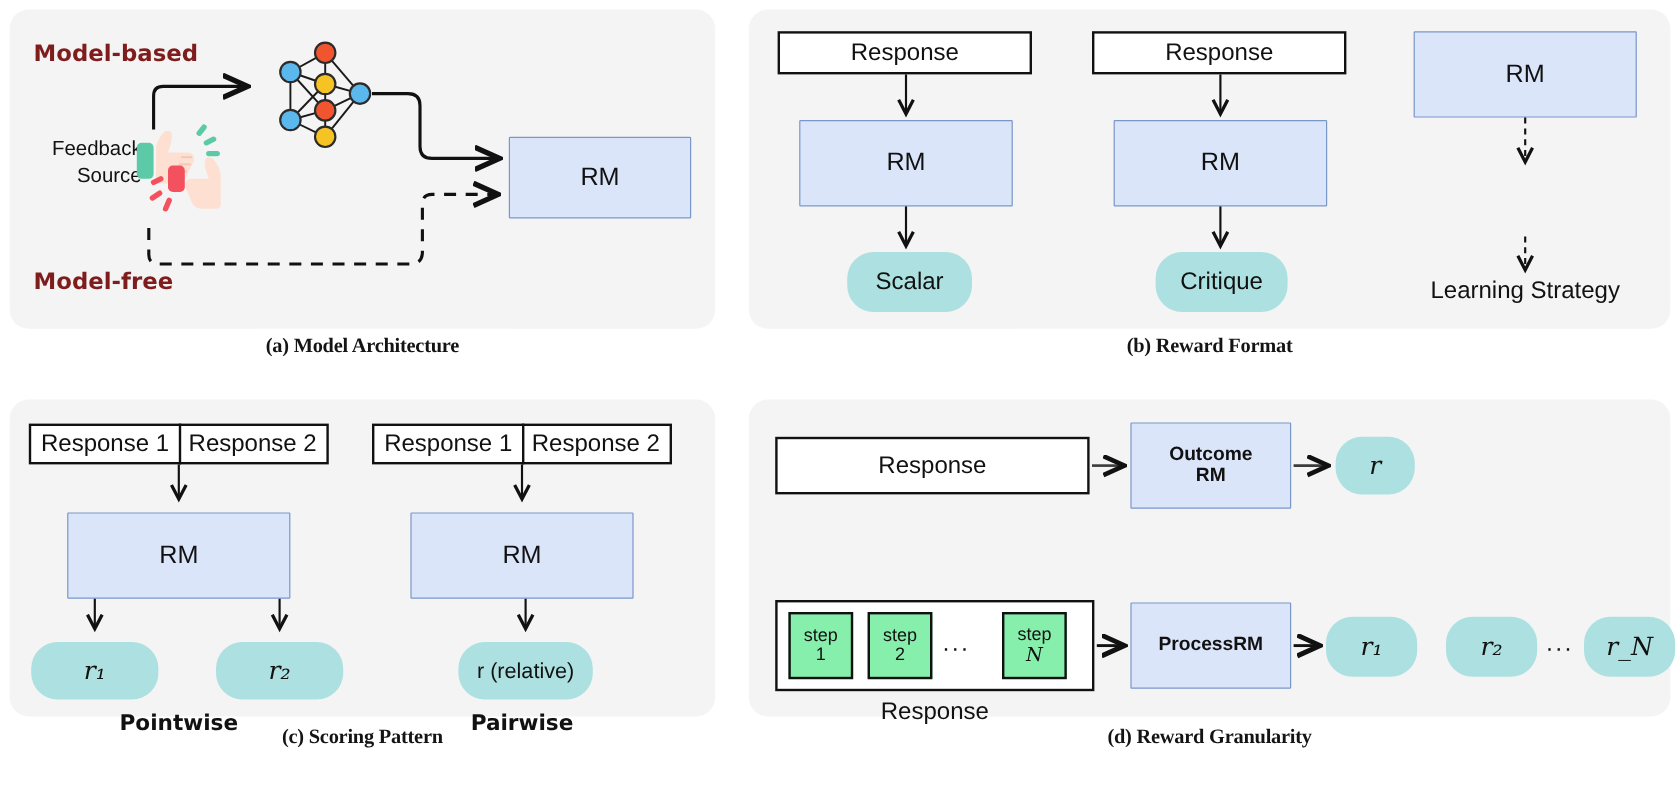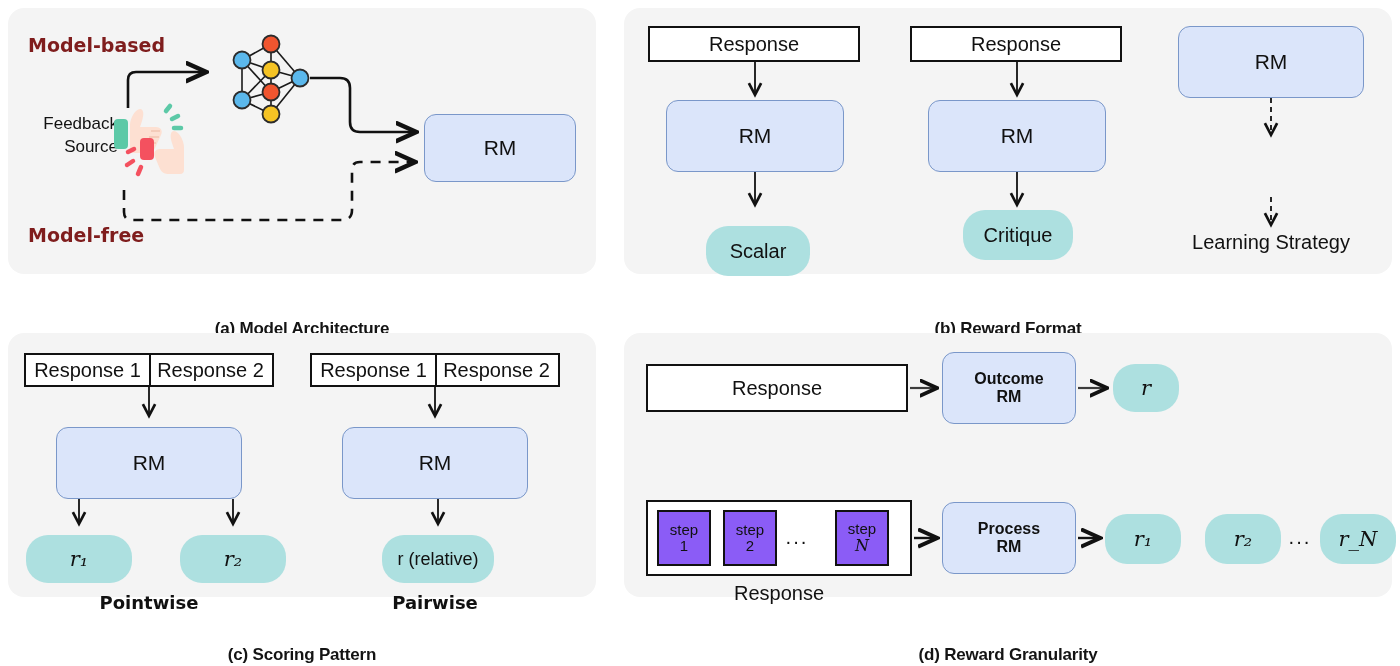--- a/index.html
+++ b/index.html
@@ -12,41 +12,40 @@
   #root { position: relative; width: 1400px; height: 666px; }
 
   .panel {
     position: absolute;
     background: #f4f4f4;
     border-radius: 16px;
   }
   .caption {
     position: absolute;
     text-align: center;
-    font-family: Liberation Sans, sans-serif;
+    font-family: Liberation Serif, serif;
     font-weight: bold;
     font-size: 17px;
     color: #141414;
     letter-spacing: -0.2px;
-    margin-top: 41px;
   }
 
   
   .node {
     position: absolute;
     display: flex;
     align-items: center;
     justify-content: center;
     text-align: center;
     line-height: 1.15;
   }
   .rm-box {
     background: #dbe5fa;
     border: 1.6px solid #7a97c9;
-    border-radius: 12px;
+    border-radius: 1px;
     font-size: 21px;
     color: #111;
     font-family: "Liberation Sans", sans-serif;
   }
   .rm-box.bold { font-weight: bold; font-size: 16px; }
   .white-box {
     background: #ffffff;
     border: 2.2px solid #111;
     font-size: 20px;
     color: #111;
@@ -87,21 +86,21 @@
     text-align: center;
   }
   .dots {
     position: absolute;
     font-size: 20px;
     color: #111;
     letter-spacing: 1px;
   }
   .step-box {
     position: absolute;
-    background: #8b5cf6;
+    background: #86efac;
     border: 2.2px solid #111;
     font-size: 15px;
     color: #111;
     display: flex;
     flex-direction: column;
     align-items: center;
     justify-content: center;
     line-height: 1.1;
   }
   .step-box .n { font-family: "DejaVu Serif", serif; font-style: italic; font-size: 16px; }
@@ -202,21 +201,21 @@
   </svg>
 
   <div class="node rm-box" style="left:424px; top:114px; width:152px; height:68px;">RM</div>
 
   <div class="caption" style="left:8px; top:278px; width:588px;">(a) Model Architecture</div>
 
   <div class="panel" style="left:624px; top:8px; width:768px; height:266px;"></div>
 
   <div class="node white-box" style="left:648px; top:26px; width:212px; height:36px;">Response</div>
   <div class="node rm-box" style="left:666px; top:100px; width:178px; height:72px;">RM</div>
-  <div class="node teal" style="left:706px; top:226px; width:104px; height:50px;">Scalar</div>
+  <div class="node teal" style="left:706px; top:210px; width:104px; height:50px;">Scalar</div>
 
   <div class="node white-box" style="left:910px; top:26px; width:212px; height:36px;">Response</div>
   <div class="node rm-box" style="left:928px; top:100px; width:178px; height:72px;">RM</div>
   <div class="node teal" style="left:963px; top:210px; width:110px; height:50px;">Critique</div>
 
   <div class="node rm-box" style="left:1178px; top:26px; width:186px; height:72px;">RM</div>
   <div class="plain-label" style="left:1178px; top:231px; width:186px;">Learning Strategy</div>
 
   <svg class="ov" style="left:624px; top:8px;" width="768" height="266">
     <defs>
@@ -285,21 +284,21 @@
     <span>step</span>
     <span>2</span>
   </div>
   <div class="dots" style="left:785px; top:530px;">···</div>
   <div class="step-box" style="left:835px; top:510px; width:54px; height:56px;">
     <span>step</span>
     <span class="n">N</span>
   </div>
   <div class="plain-label" style="left:646px; top:582px; width:266px; text-align:center;">Response</div>
 
-  <div class="node rm-box bold" style="left:942px; top:502px; width:134px; height:72px; flex-direction:column;text-align:center;">
+  <div class="node rm-box bold" style="left:942px; top:502px; width:134px; height:72px; flex-direction:row;text-align:center;">
     <span>Process</span>
     <span>RM</span>
   </div>
 
   <div class="node teal math" style="left:1105px; top:514px; width:76px; height:50px;">r₁</div>
   <div class="node teal math" style="left:1205px; top:514px; width:76px; height:50px;">r₂</div>
   <div class="dots" style="left:1288px; top:530px;">···</div>
   <div class="node teal math" style="left:1320px; top:514px; width:76px; height:50px;">r_N</div>
 
   <svg class="ov" style="left:0; top:0;" width="1400" height="666">

